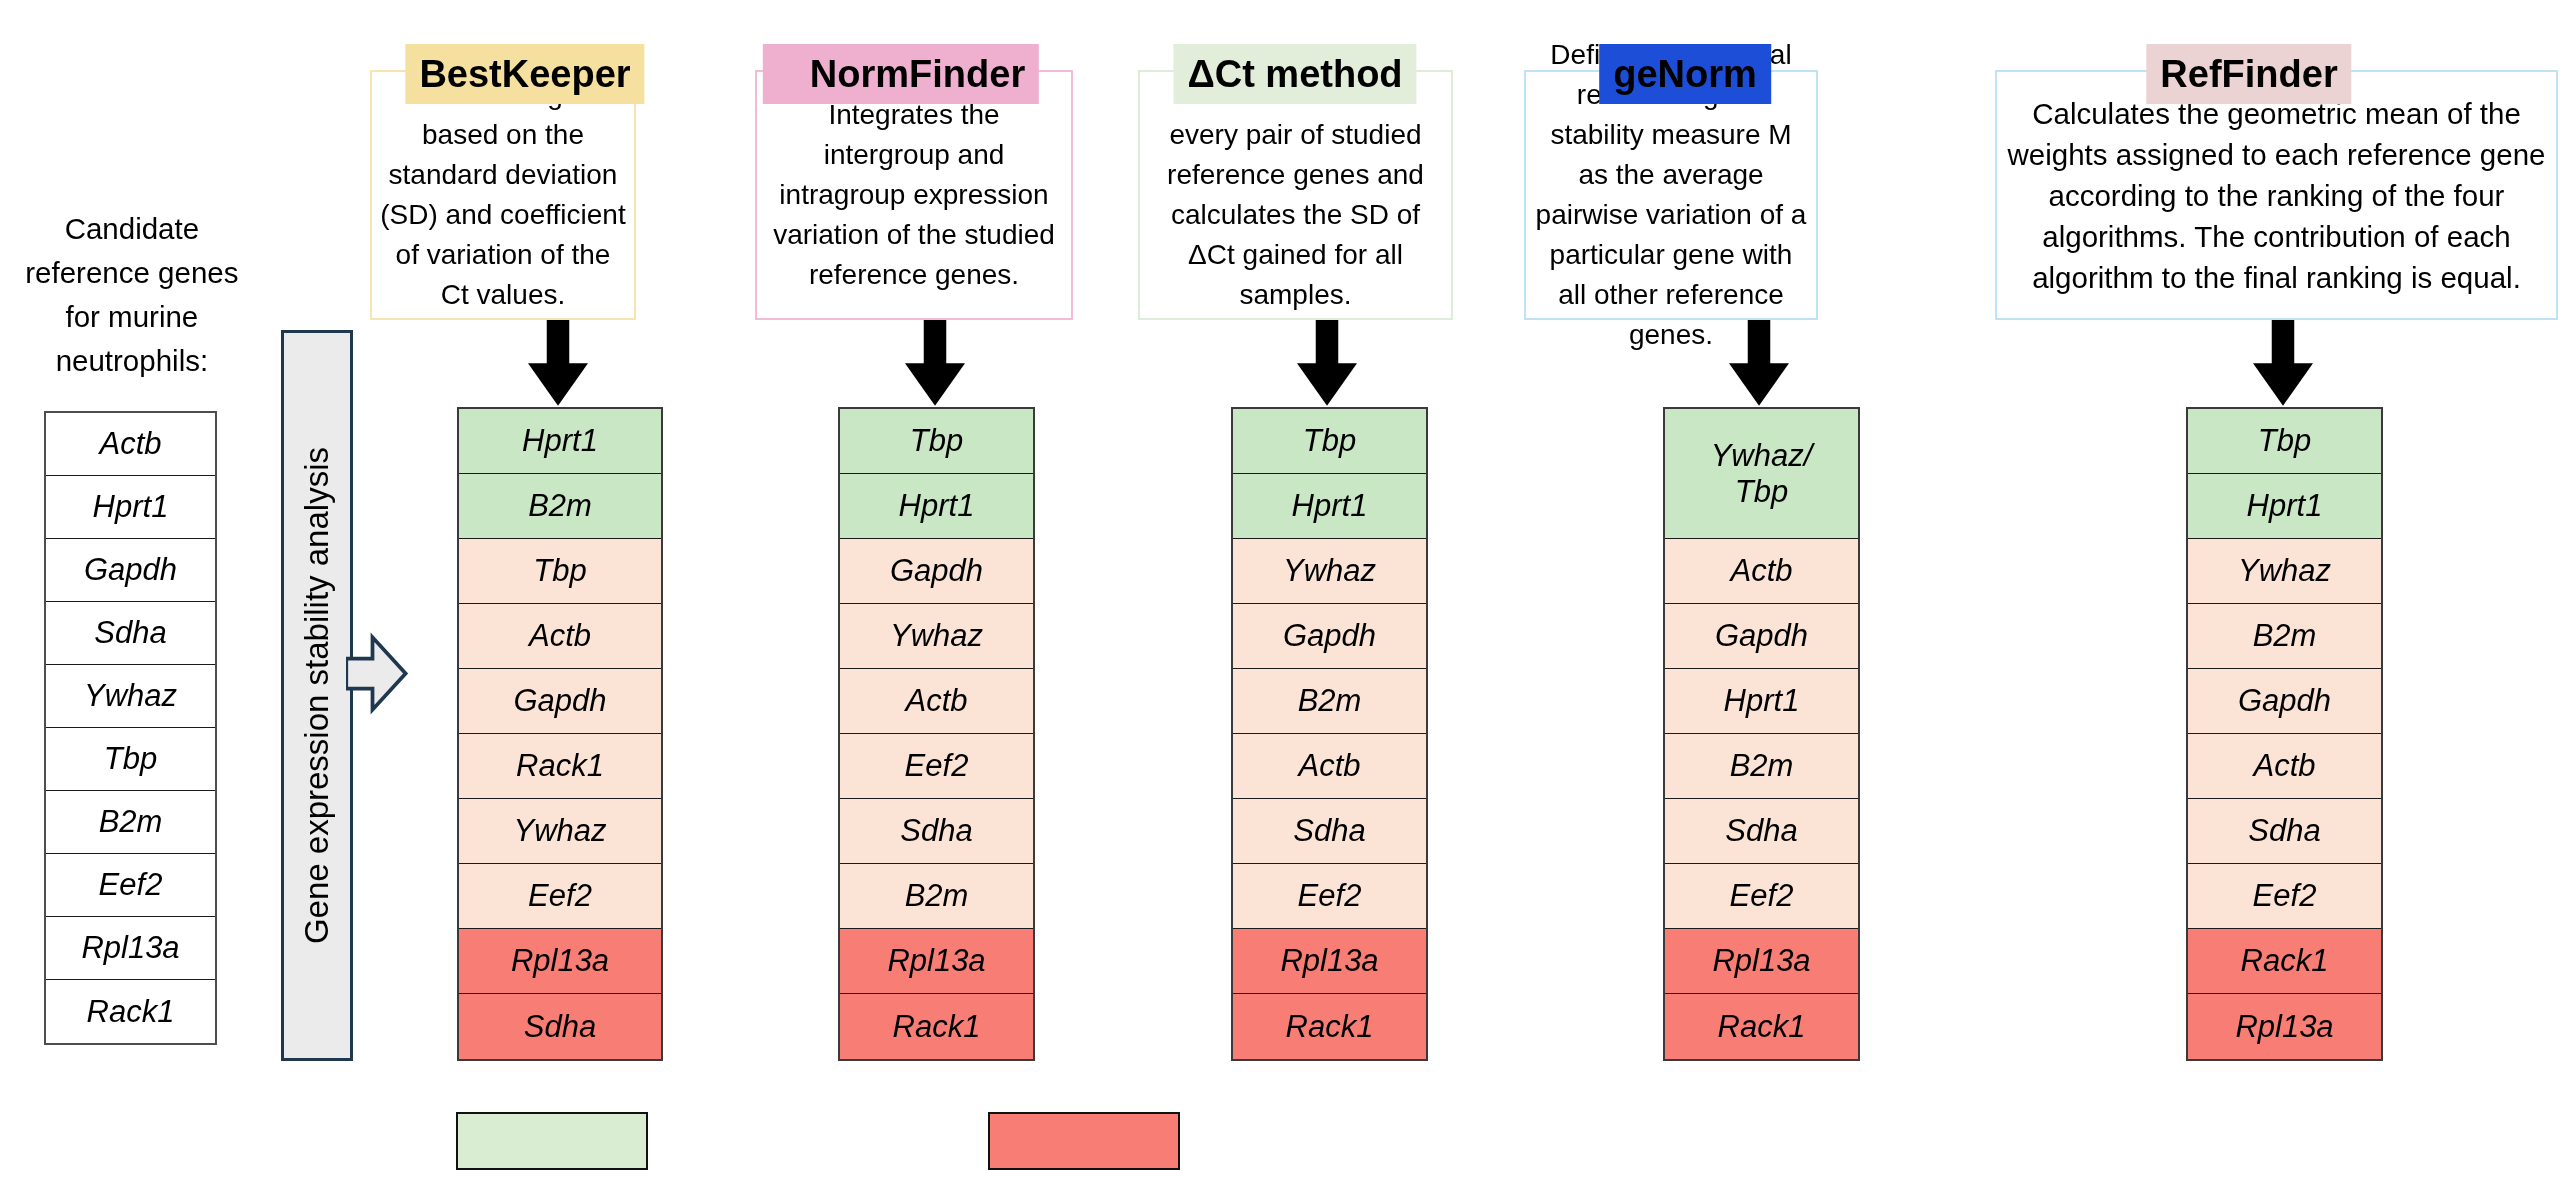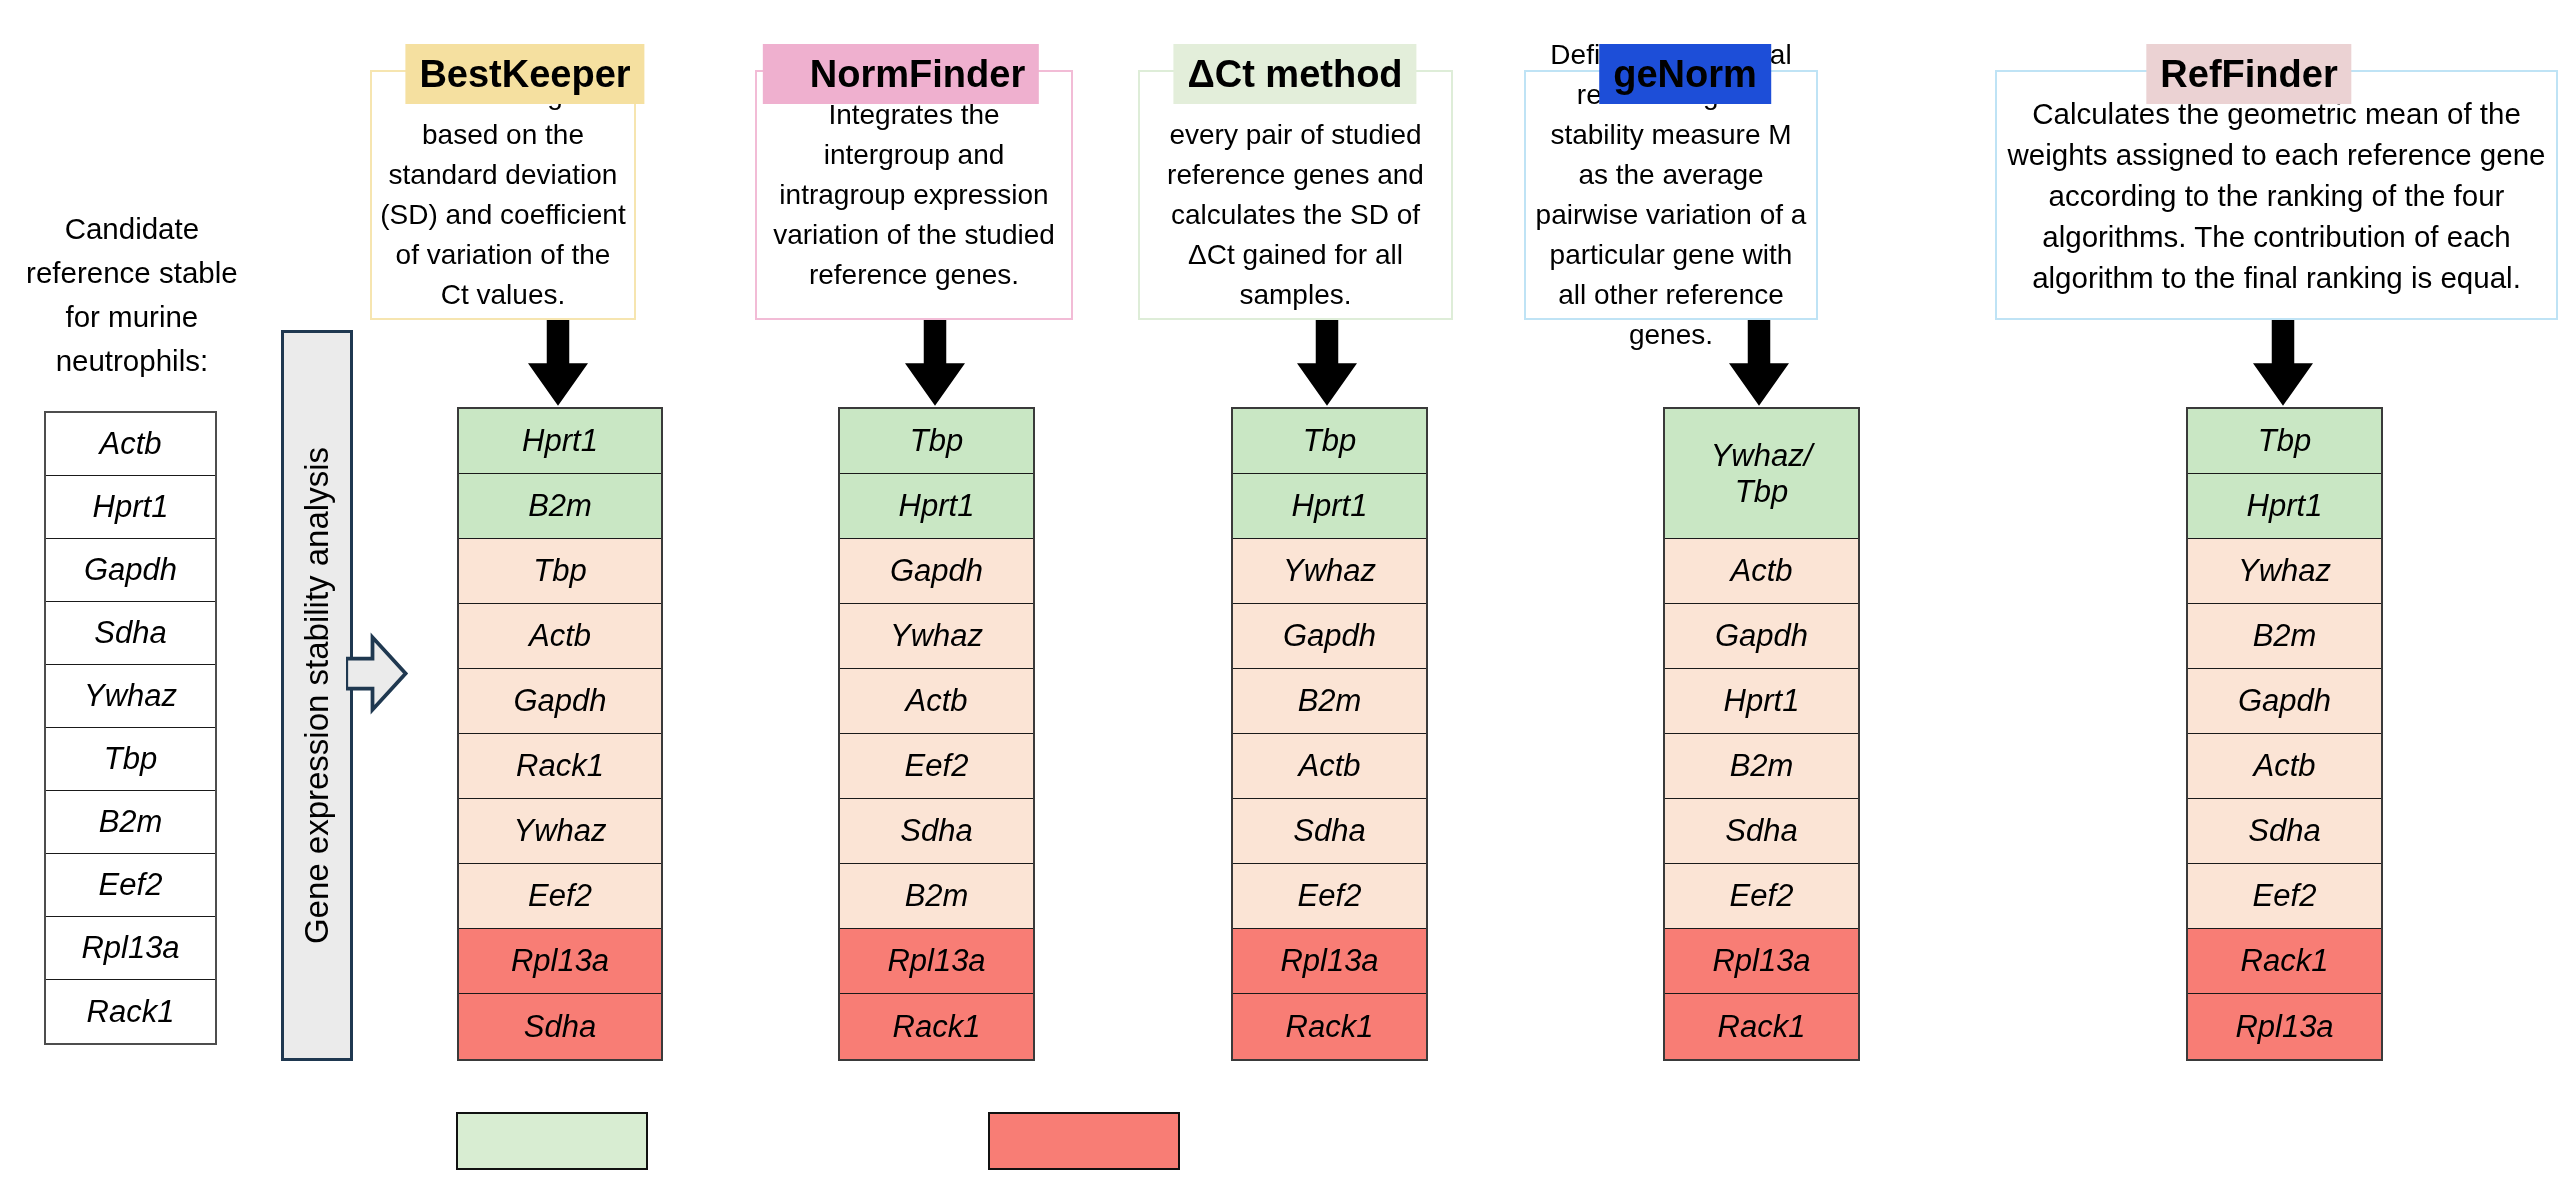--- a/index.html
+++ b/index.html
@@ -37,21 +37,21 @@
   .legend-swatch{position:absolute;top:1112px;width:192px;height:58px;box-sizing:border-box;border:2.5px solid #111;}
   .legend-label{position:absolute;top:1112px;height:58px;line-height:58px;font-size:33px;white-space:nowrap;}
 </style>
 </head>
 <body>
 
 <div class="canvas">
 
   <div class="cand-title" id="cand-title">
       <div>Candidate</div>
-      <div>reference stable</div>
+      <div>reference genes</div>
       <div>for murine</div>
       <div>neutrophils:</div>
     </div>
 
   <div class="cand-list" id="cand-list">
       <div class="cand-cell">Actb</div>
       <div class="cand-cell">Hprt1</div>
       <div class="cand-cell">Gapdh</div>
       <div class="cand-cell">Sdha</div>
       <div class="cand-cell">Ywhaz</div>

